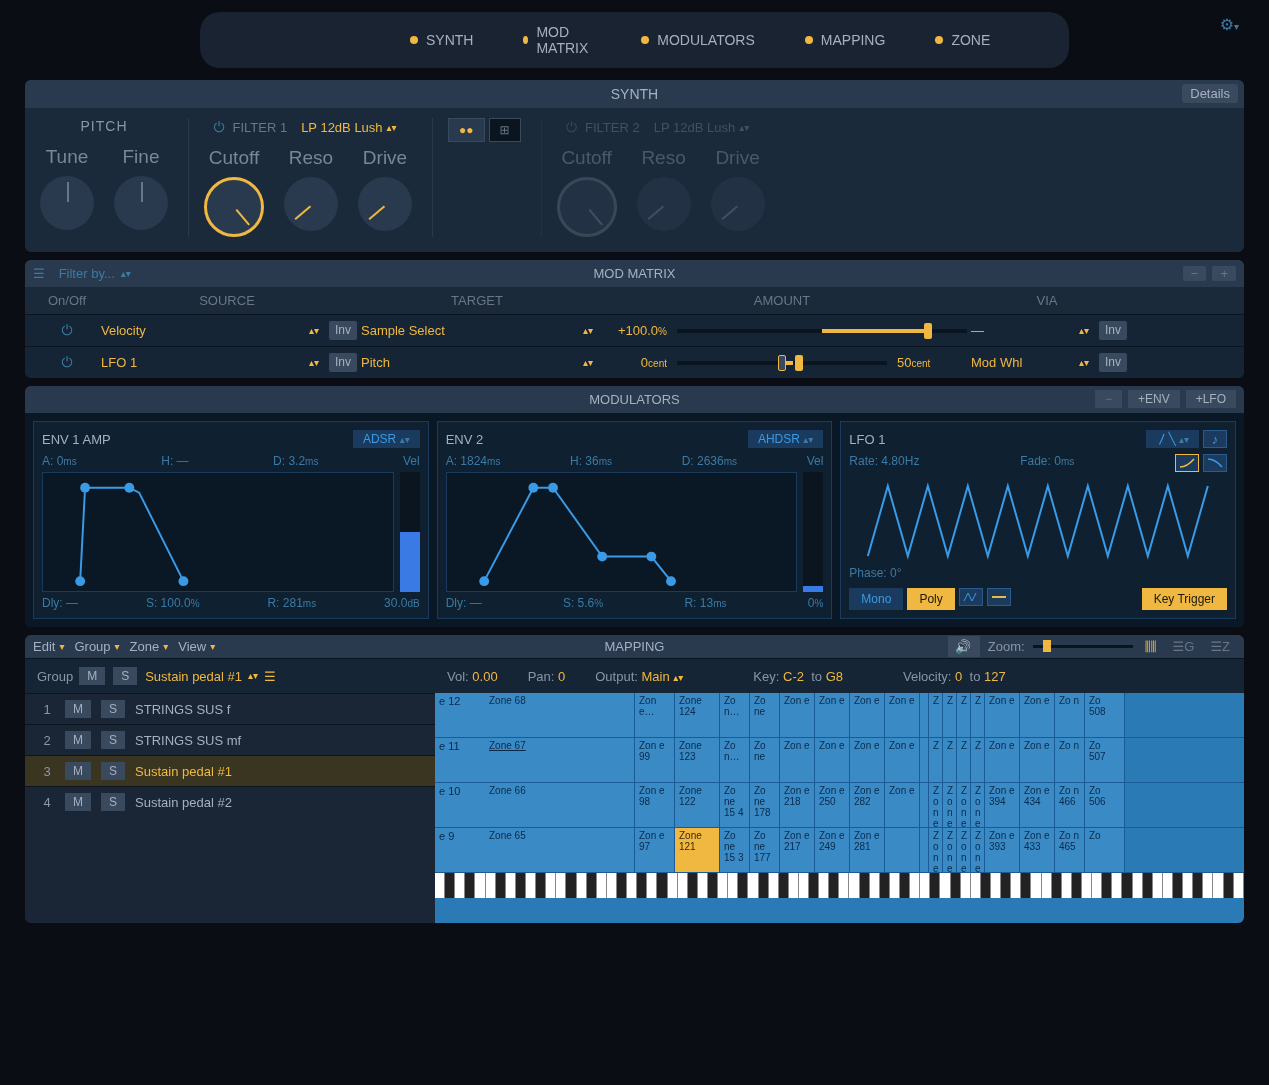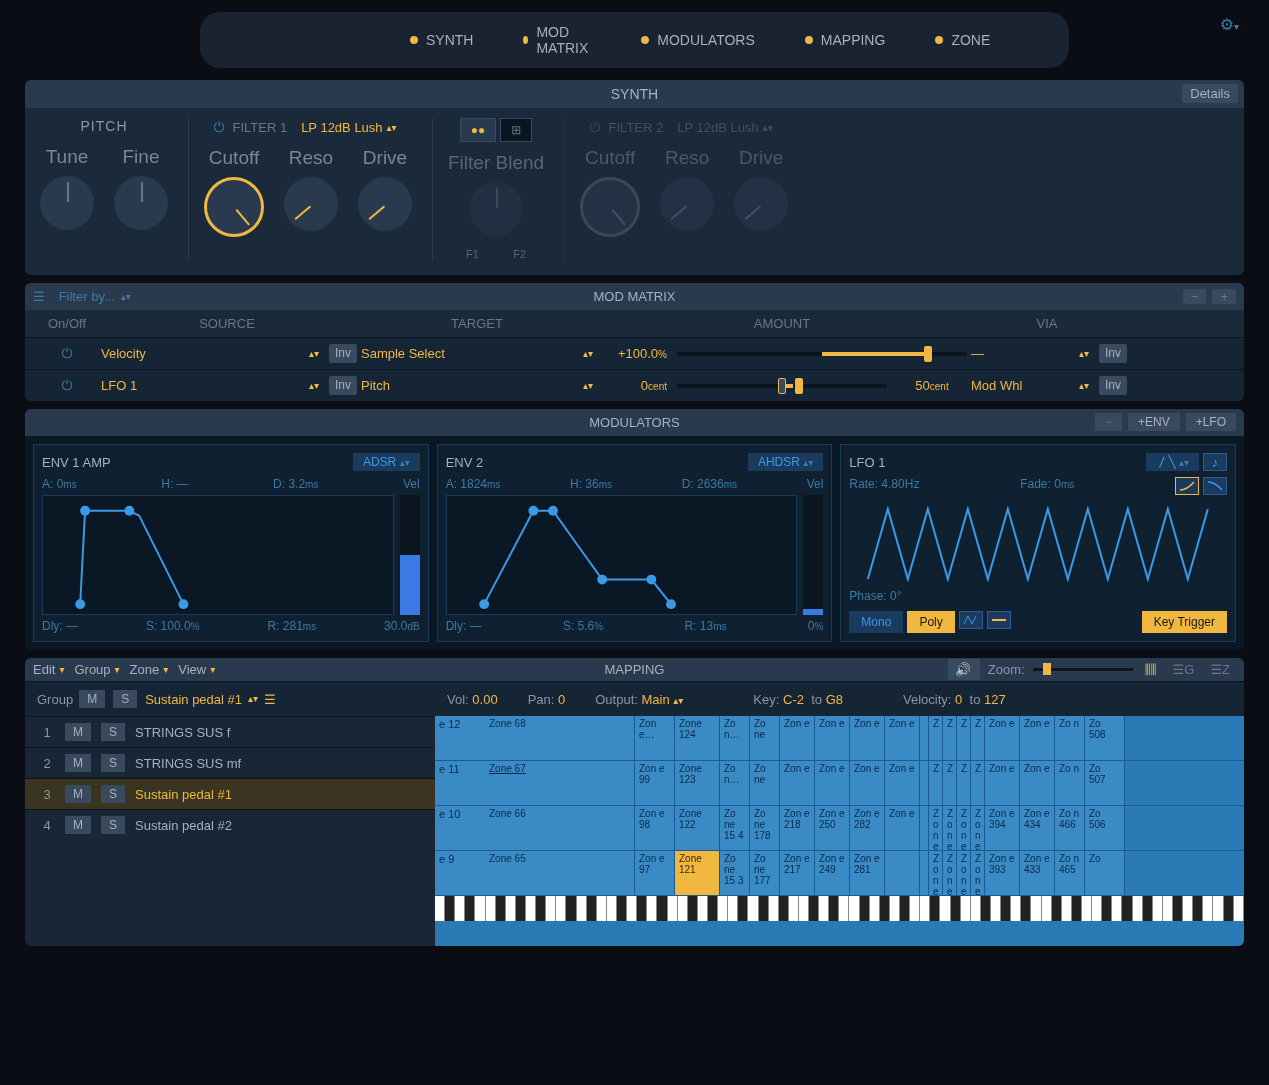--- a/index.html
+++ b/index.html
@@ -177,30 +177,20 @@
               <div class="ind" style="transform:rotate(-130deg);"></div>
             </div>
           </div>
       </div>
     </div>
     <div class="syngrp" style="border-left:1px solid #2a3a4e;padding-left:15px;">
       <div class="filter-route">
         <div class="route-btn active">●●</div>
         <div class="route-btn" style="color:#6a7585;">⊞</div>
       </div>
-      <div class="knob-col">
-          <div class="knob-lbl" style="color:#5a6575;">Filter Blend</div>
-          <div class="knob gray dim">
-            <div class="ind" style="transform:rotate(0deg);"></div>
-          </div>
-          <div class="fb-lbl">
-            <span>F1</span>
-            <span>F2</span>
-          </div>
-        </div>
     </div>
     <div class="syngrp" style="border-left:1px solid #2a3a4e;padding-left:15px;opacity:0.5;">
       <div class="filter-hdr">
           <span class="pwr" style="color:#5a6575;">⏻</span>
           <span>FILTER 2</span>
           <span class="filter-type dim">
             <span>LP 12dB Lush</span>
             <span class="updn" style="color:#6a7585;">▴▾</span>
           </span>
         </div>
@@ -293,21 +283,21 @@
           <span class="updn">▴▾</span>
         </div>
       </div>
     <div class="c-amt">
         <span class="amt-val"><span>0</span><span style="font-size:10px;">cent</span></span>
         <div class="slider">
           <div class="fill" style="left:50%;width:5%;"></div>
           <div class="hndl" style="left:48%;background:#3a4a5e;border:1px solid #f0b840;"></div>
           <div class="hndl" style="left:56%;"></div>
         </div>
-        <span class="amt-val" style="text-align:center;"><span>50</span><span style="font-size:10px;">cent</span></span>
+        <span class="amt-val" style="text-align:left;"><span>50</span><span style="font-size:10px;">cent</span></span>
       </div>
     <div class="c-via" style="display:flex;">
         <div class="ysel" style="flex:1;">
           <span>Mod Whl</span>
           <span class="updn">▴▾</span>
         </div>
         <span class="invbtn">Inv</span>
       </div>
   </div>
 </div>

